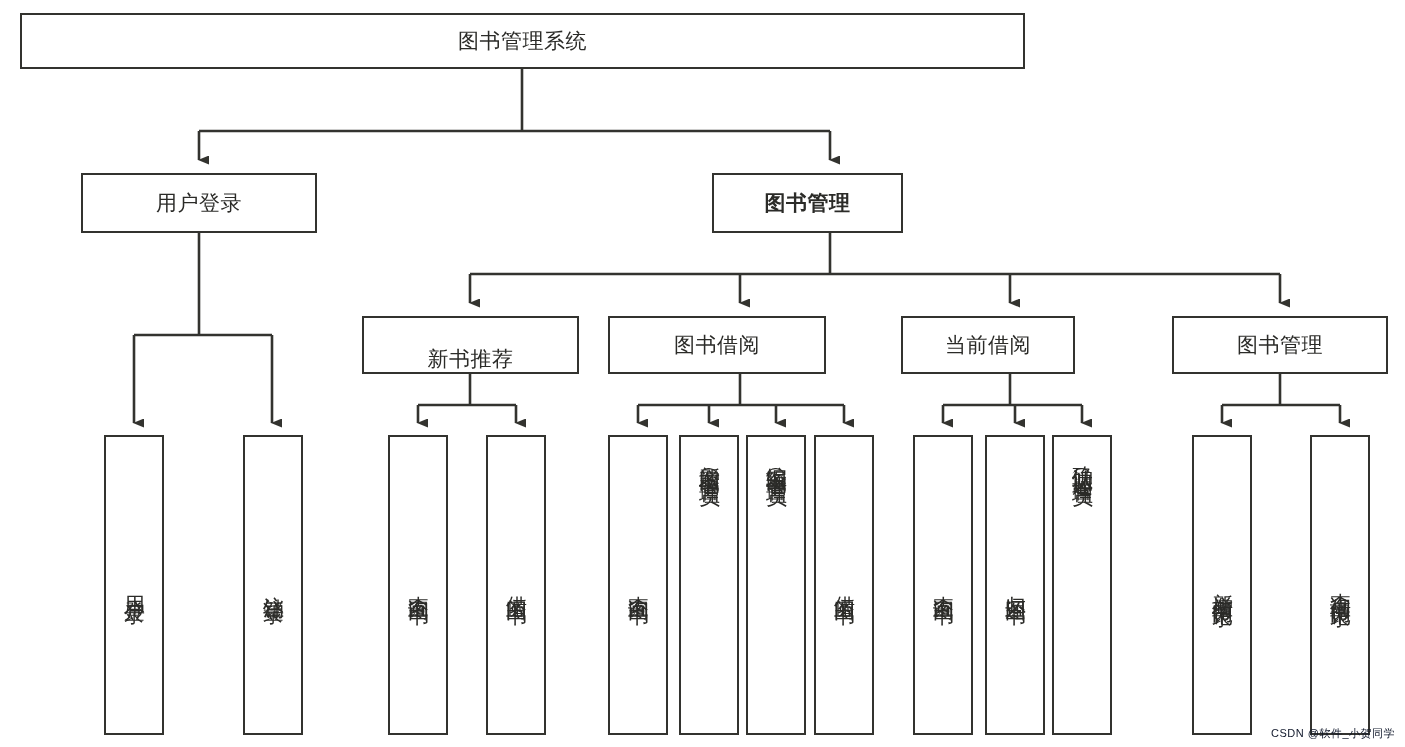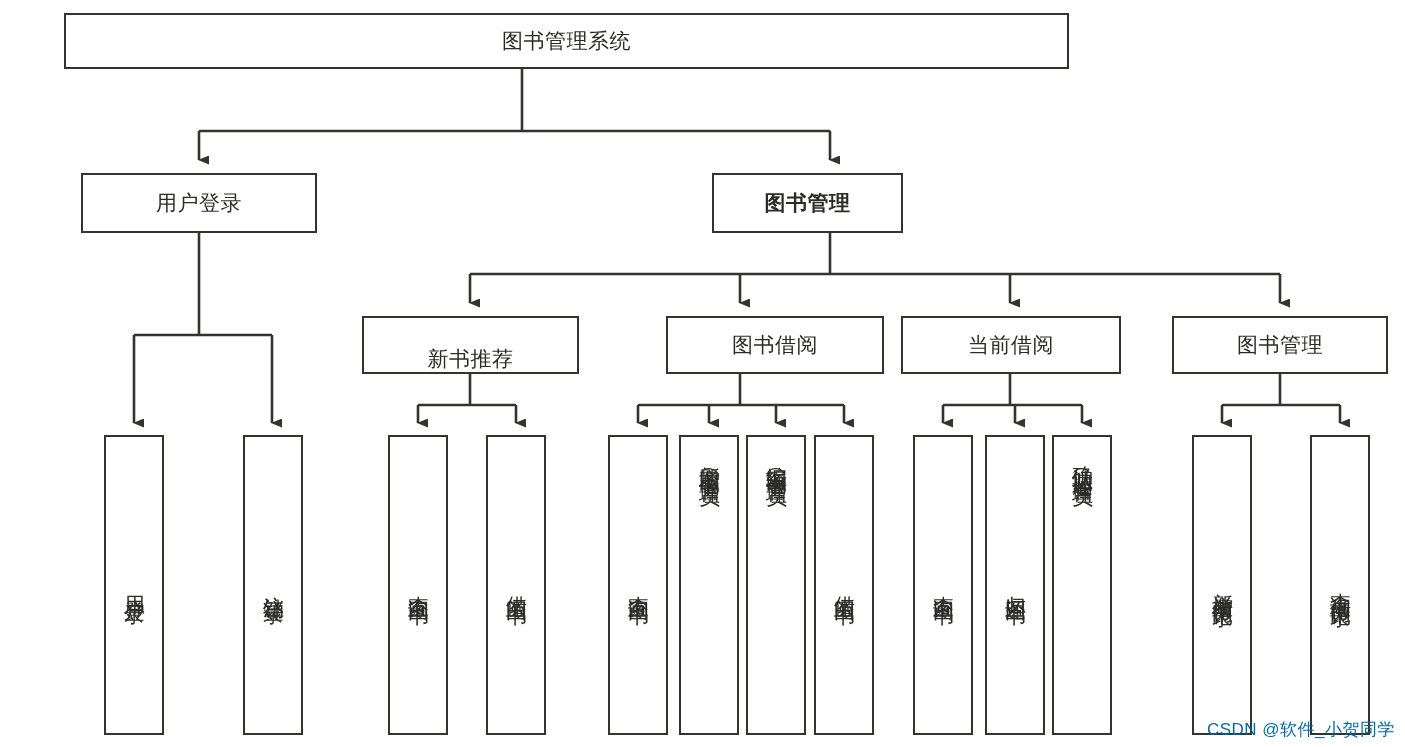--- a/index.html
+++ b/index.html
@@ -59,22 +59,22 @@
     letter-spacing: 3px;
   }
   .node-vertical.center-text {
     align-items: center;
     padding-top: 0;
   }
   #watermark {
     position: absolute;
     right: 10px;
     bottom: 6px;
-    font-size: 17px;
-    color: #0369a1;
+    font-size: 11px;
+    color: #0f172a;
     letter-spacing: 0.5px;
     white-space: nowrap;
     pointer-events: none;
   }
 </style>
 </head>
 <body>
 
 <div id="diagram-root">
 
@@ -133,38 +133,38 @@
     </g>
 
     <g stroke="#33332f" stroke-width="2.6" fill="none">
       <line x1="1280" y1="374" x2="1280" y2="405"></line>
       <line x1="1222" y1="405" x2="1340" y2="405"></line>
       <line x1="1222" y1="405" x2="1222" y2="423" marker-end="url(#arrowhead)"></line>
       <line x1="1340" y1="405" x2="1340" y2="423" marker-end="url(#arrowhead)"></line>
     </g>
   </svg>
 
-  <div class="node-box node-horizontal" style="left:20px; top:13px; width:1005px; height:56px;margin-left:44px;">
+  <div class="node-box node-horizontal" style="left:20px; top:13px; width:1005px; height:56px;">
     <span class="node-label">图书管理系统</span>
   </div>
 
   <div class="node-box node-horizontal" style="left:81px; top:173px; width:236px; height:60px;">
     <span class="node-label">用户登录</span>
   </div>
   <div class="node-box node-horizontal" style="left:712px; top:173px; width:191px; height:60px;font-weight:bold;">
     <span class="node-label">图书管理</span>
   </div>
 
   <div class="node-box node-horizontal" style="left:362px; top:316px; width:217px; height:58px;align-items:flex-end;">
     <span class="node-label">新书推荐</span>
   </div>
-  <div class="node-box node-horizontal" style="left:666px; top:316px; width:218px; height:58px;">
+  <div class="node-box node-horizontal" style="left:608px; top:316px; width:218px; height:58px;">
     <span class="node-label">图书借阅</span>
   </div>
-  <div class="node-box node-horizontal" style="left:901px; top:316px; width:220px; height:58px;">
+  <div class="node-box node-horizontal" style="left:901px; top:316px; width:174px; height:58px;">
     <span class="node-label">当前借阅</span>
   </div>
   <div class="node-box node-horizontal" style="left:1172px; top:316px; width:216px; height:58px;">
     <span class="node-label">图书管理</span>
   </div>
 
   <div class="node-box node-vertical center-text" style="left:104px; top:435px; width:60px; height:300px;">
     <span class="node-label">用户登录</span>
   </div>
   <div class="node-box node-vertical center-text" style="left:243px; top:435px; width:60px; height:300px;">

